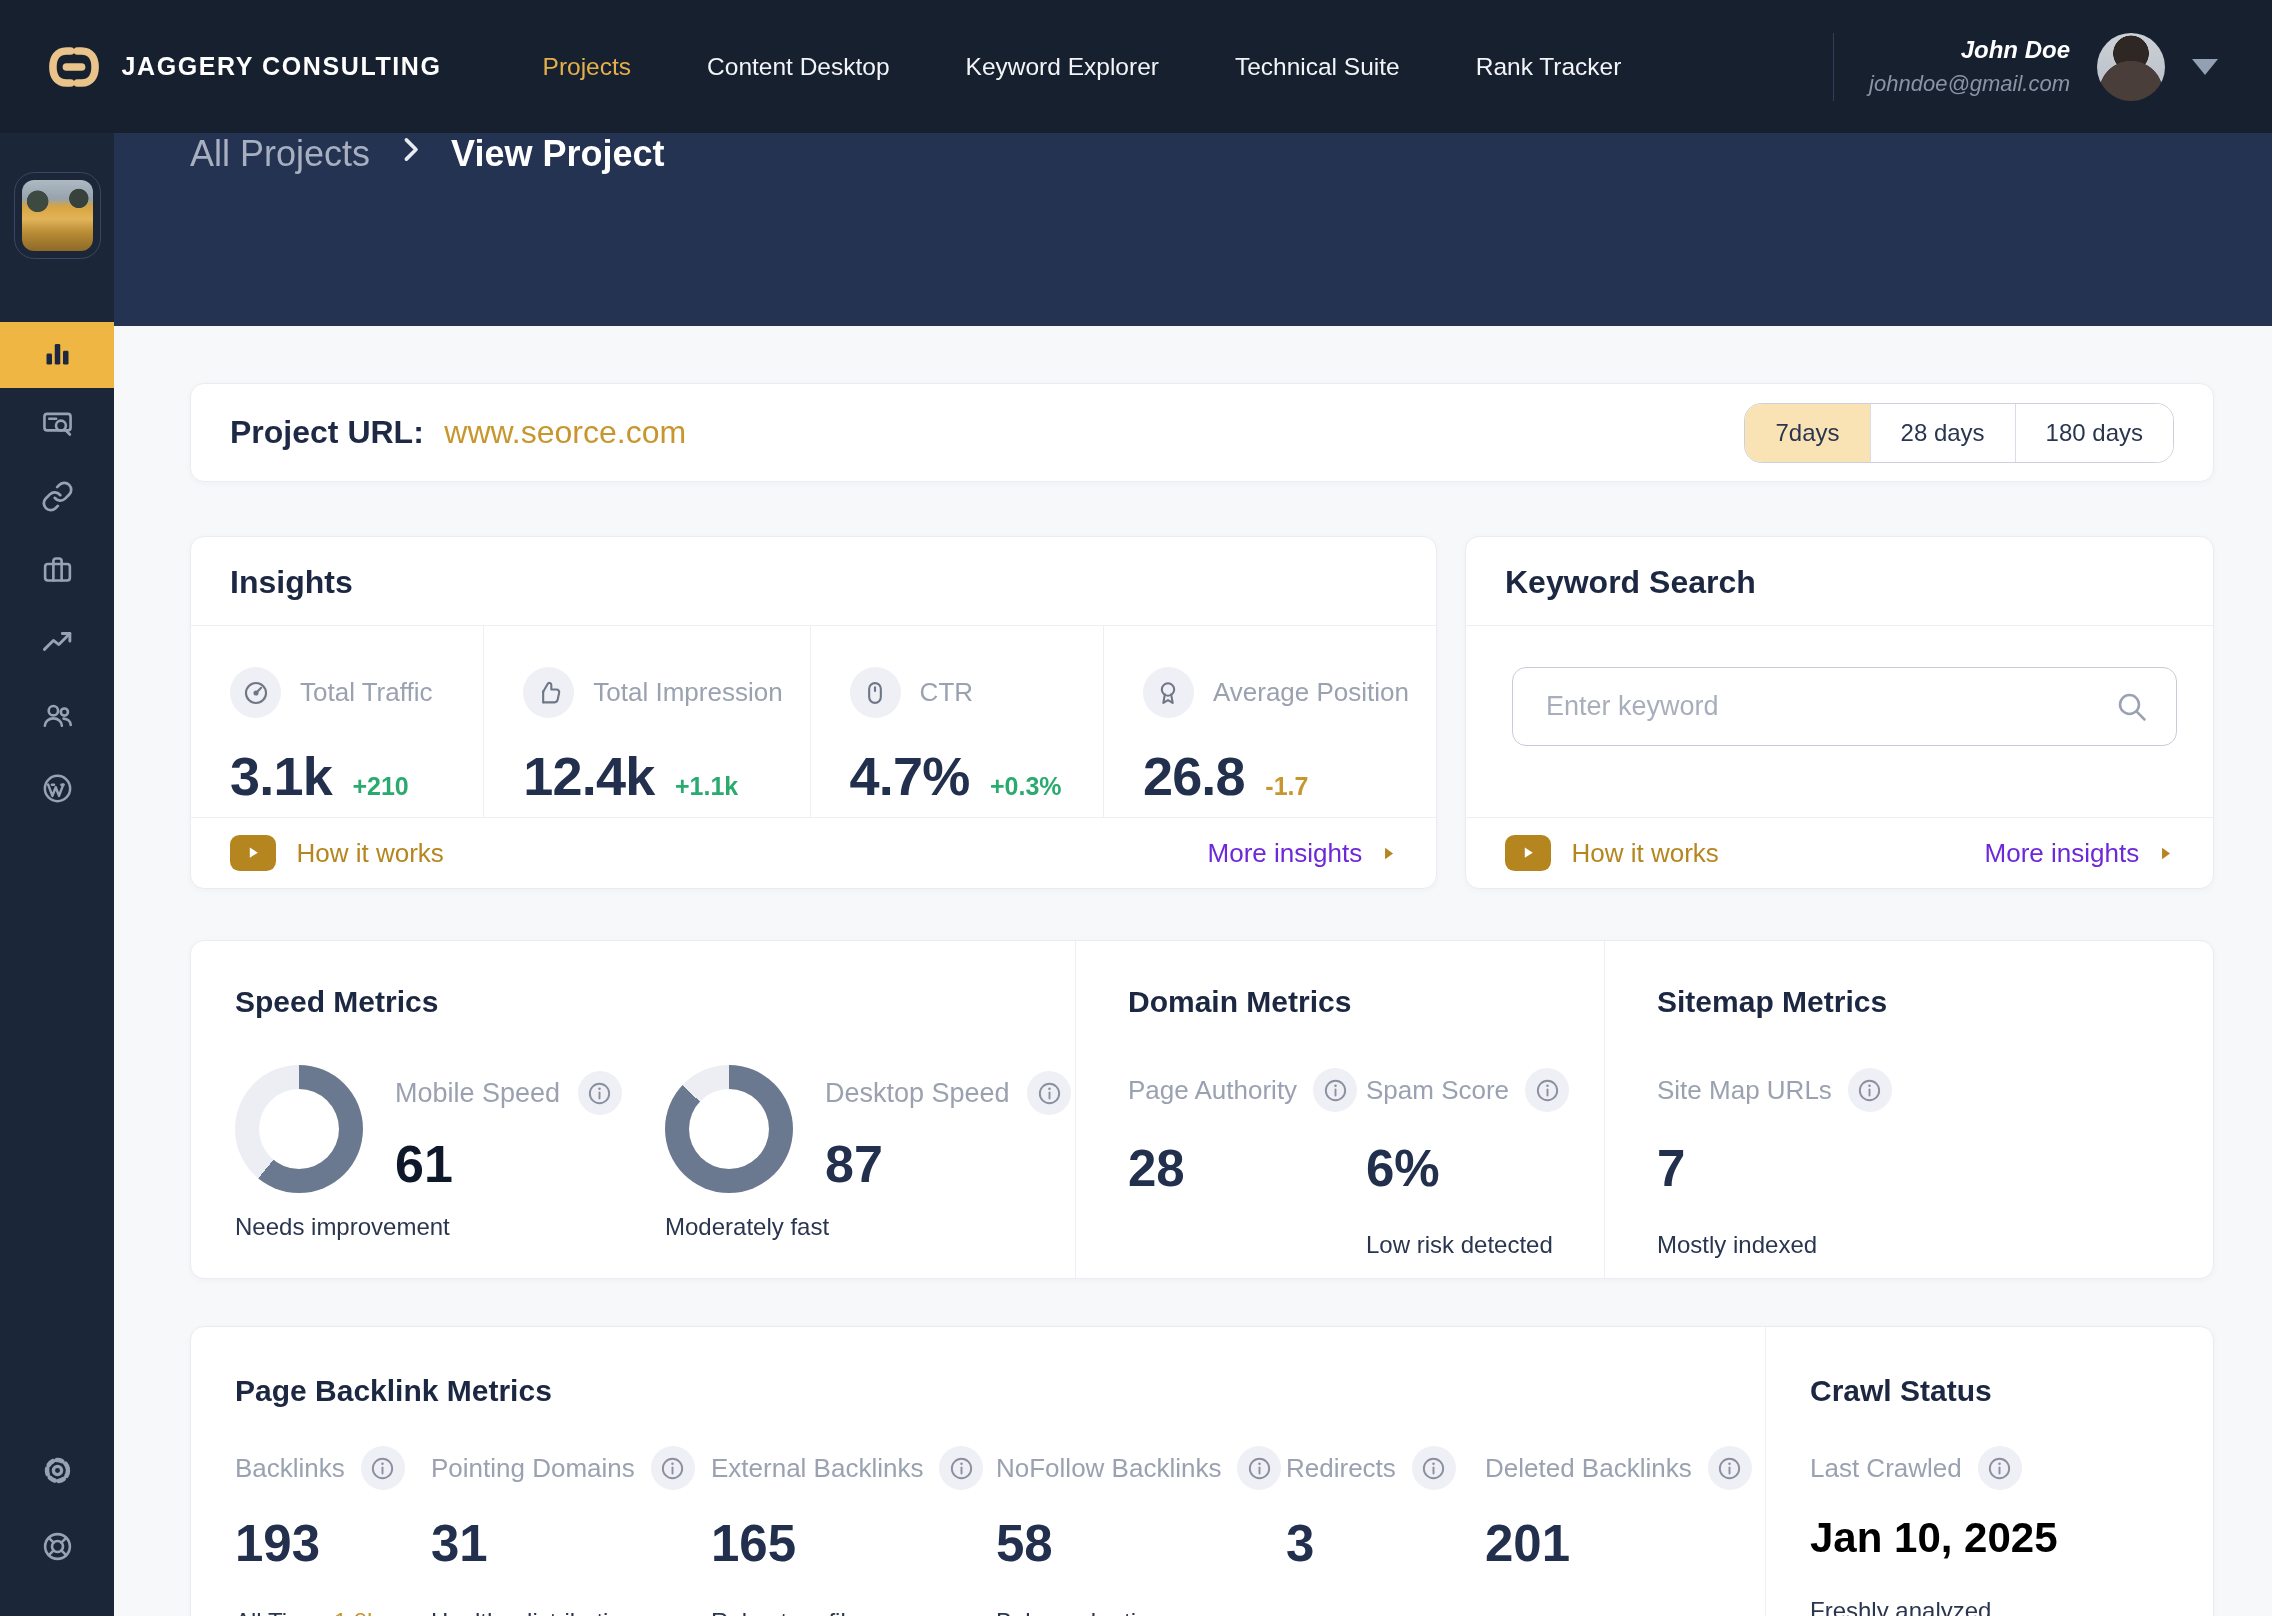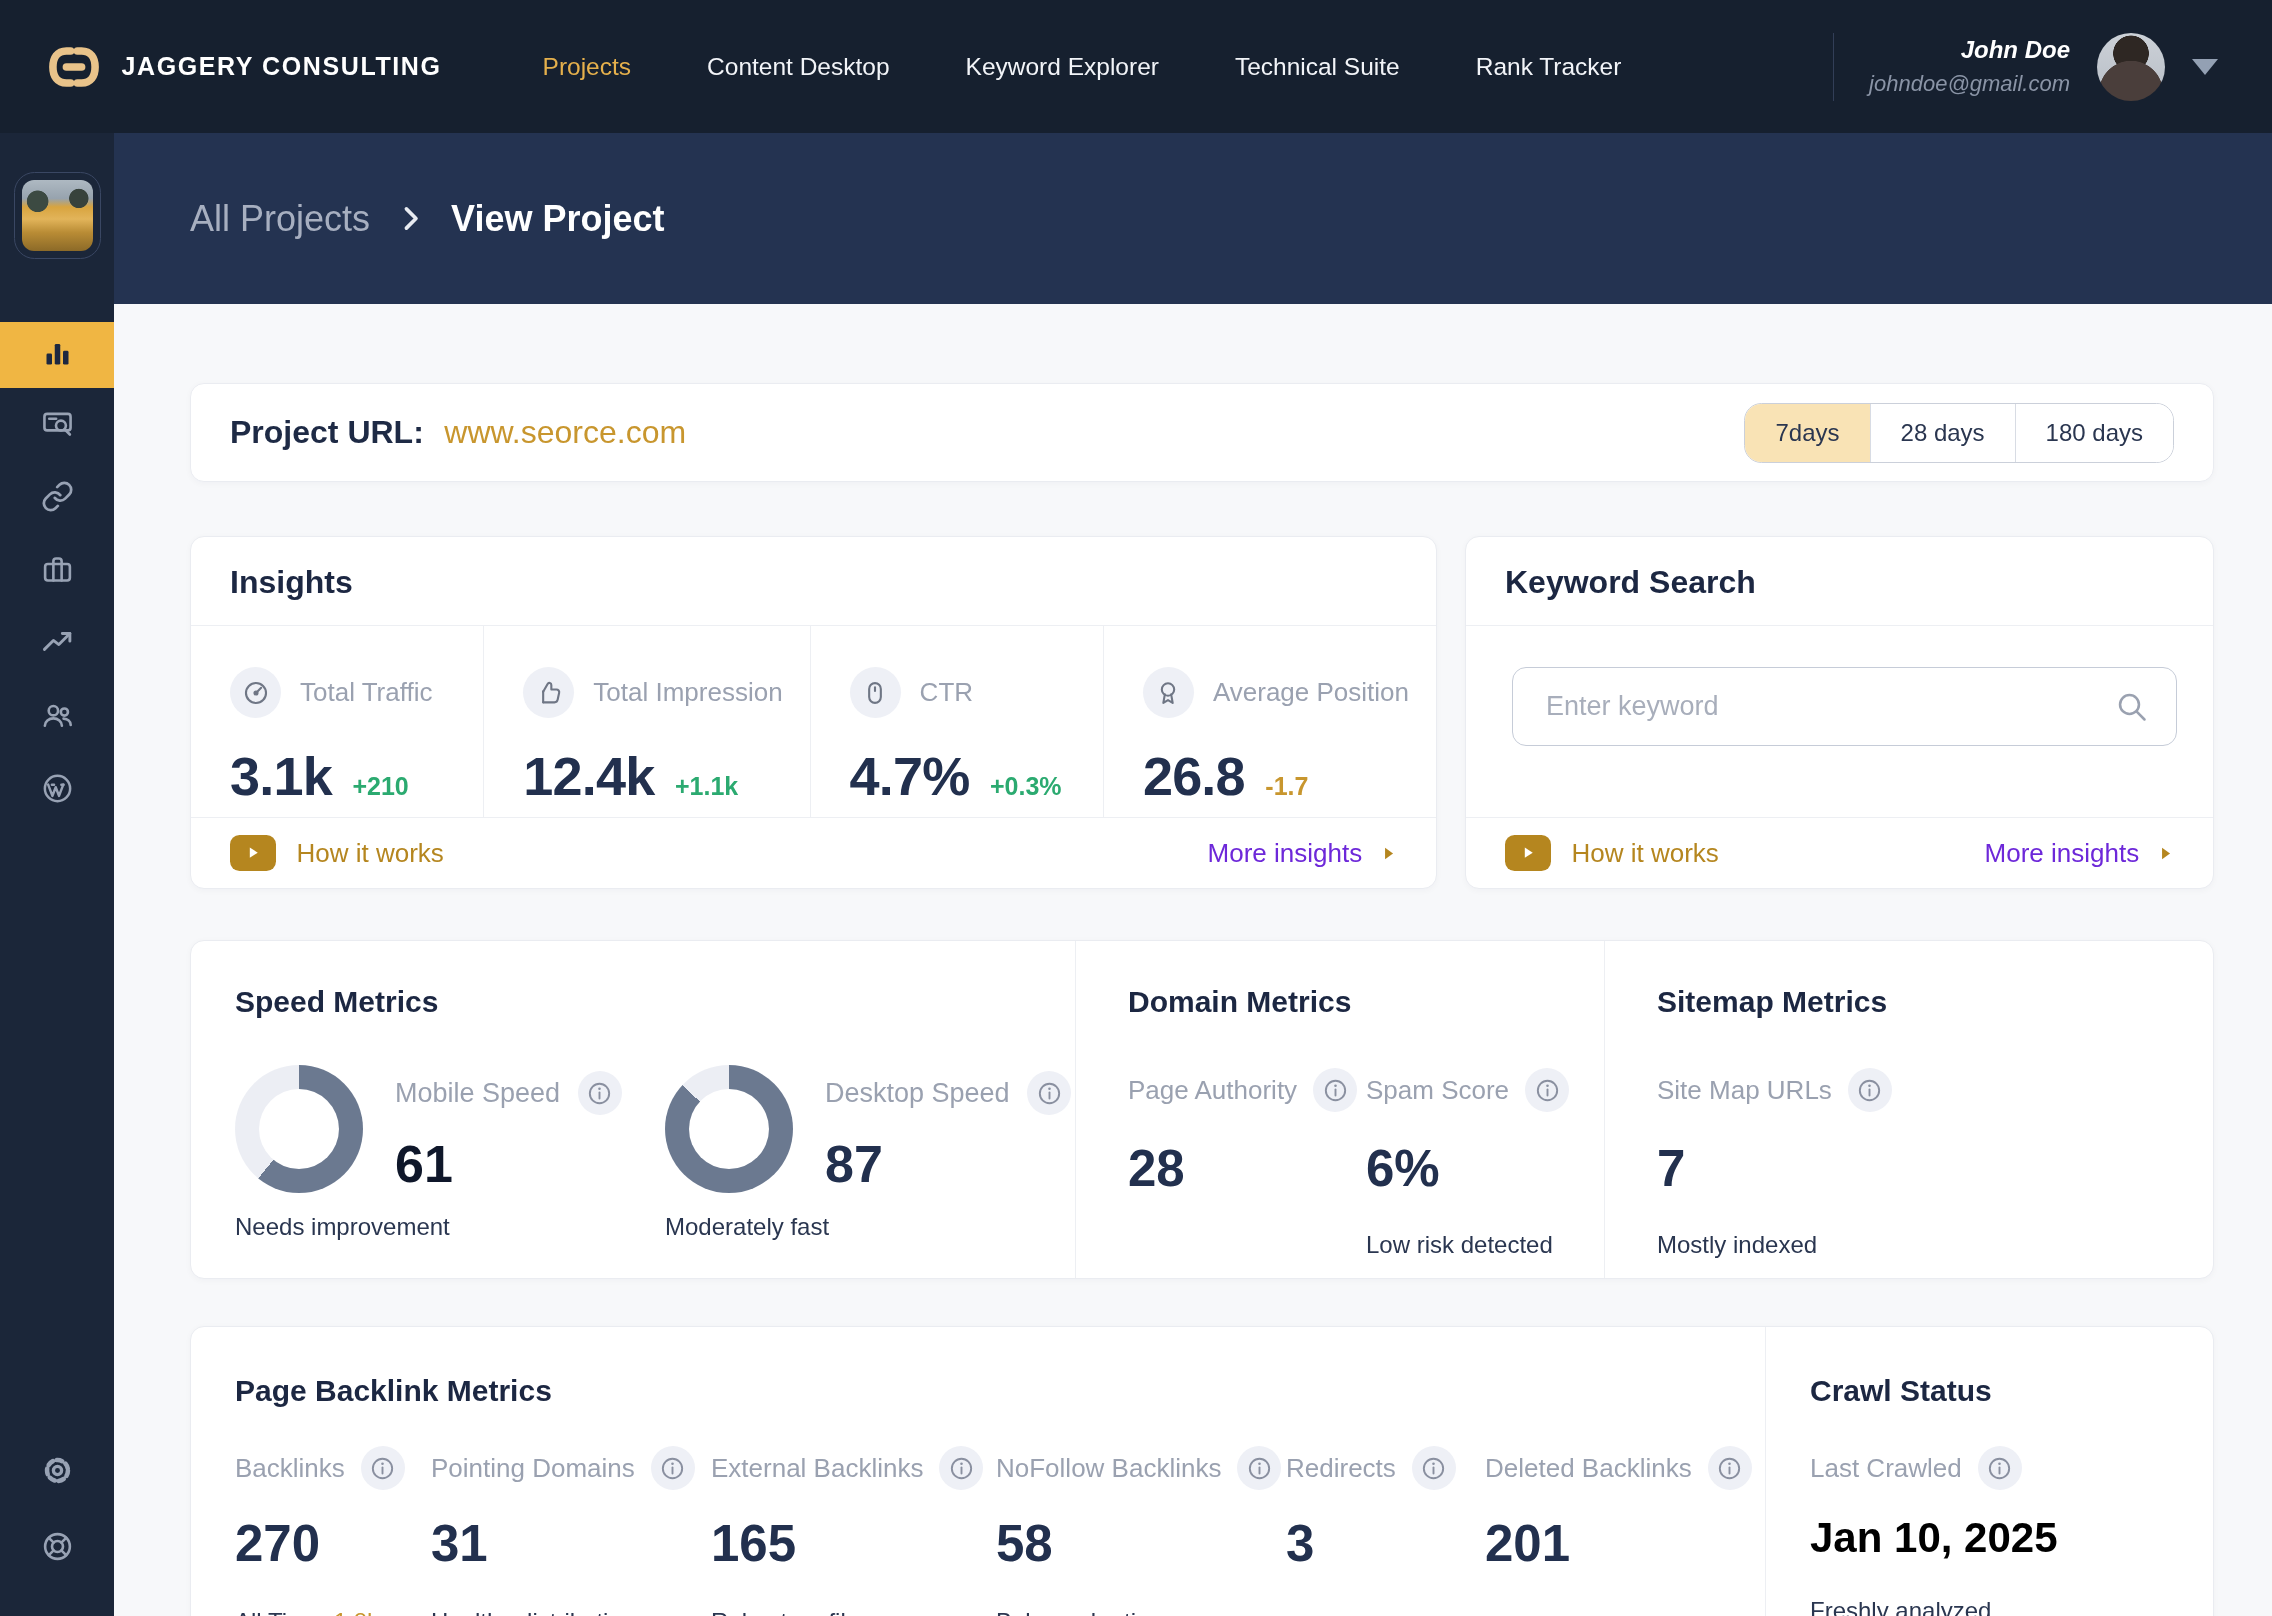--- a/index.html
+++ b/index.html
@@ -37,21 +37,21 @@
       radial-gradient(circle at 80% 26%, #37423C 0 12%, transparent 13%),
       linear-gradient(180deg,#AEB9C2 0%,#97A3AE 26%,#D8A43F 38%,#E2B45A 55%,#B98C35 74%,#8C6A28 100%);}
   .side-menu{margin-top:63px;width:100%;display:flex;flex-direction:column;align-items:center;}
   .side-item{width:100%;height:73px;display:flex;align-items:center;justify-content:center;color:#98A2B4;cursor:pointer;}
   .side-item svg{width:33px;height:33px;}
   .side-item.active{height:66px;background:#F0B643;color:#1D2840;}
   .side-bottom{margin-top:auto;margin-bottom:44px;display:flex;flex-direction:column;gap:27px;align-items:center;}
   .side-bottom .side-item{height:49px;}
 
   
-  .crumb-band{position:absolute;left:114px;top:133px;right:0;height:171px;background:#243351;display:flex;align-items:center;padding-left:76px;gap:24px;z-index:1;}
+  .crumb-band{position:absolute;left:114px;top:133px;right:0;height:193px;background:#243351;display:flex;align-items:flex-start;padding-left:76px;gap:24px;z-index:1;}
   .crumb-muted{color:#A7AFC0;font-size:36px;cursor:pointer;}
   .crumb-sep{color:#E8EBF1;display:flex;}
   .crumb-sep svg{width:33px;height:33px;}
   .crumb-current{color:#FFFFFF;font-size:36px;font-weight:600;}
 
   
   .main{position:absolute;left:114px;top:304px;right:0;bottom:0;padding:0 59px 0 76px;overflow:hidden;border-radius:17px;}
   .card{background:#FFFFFF;border:0.8px solid #EAECF1;border-radius:14px;box-shadow:0 1.6px 6.3px rgba(20,30,55,0.03);}
 
   
@@ -509,21 +509,21 @@
             <div class="stat-label">
               <span>Backlinks</span>
               <span class="info-ico">
                 <svg viewBox="0 0 24 24" fill="none" stroke="currentColor" stroke-width="1.7" stroke-linecap="round">
                   <circle cx="12" cy="12" r="8.6"></circle>
                     <line x1="12" y1="11" x2="12" y2="16.5"></line>
                     <circle cx="12" cy="7.8" r="1.15" fill="currentColor" stroke="none"></circle>
                 </svg>
               </span>
             </div>
-            <div class="bl-value">270</div>
+            <div class="bl-value">193</div>
             <div class="bl-caption"><span>All Time: </span><span class="gold">1.8k</span></div>
           </div>
           <div class="bl-col">
             <div class="stat-label">
               <span>Pointing Domains</span>
               <span class="info-ico">
                 <svg viewBox="0 0 24 24" fill="none" stroke="currentColor" stroke-width="1.7" stroke-linecap="round">
                   <circle cx="12" cy="12" r="8.6"></circle>
                     <line x1="12" y1="11" x2="12" y2="16.5"></line>
                     <circle cx="12" cy="7.8" r="1.15" fill="currentColor" stroke="none"></circle>

